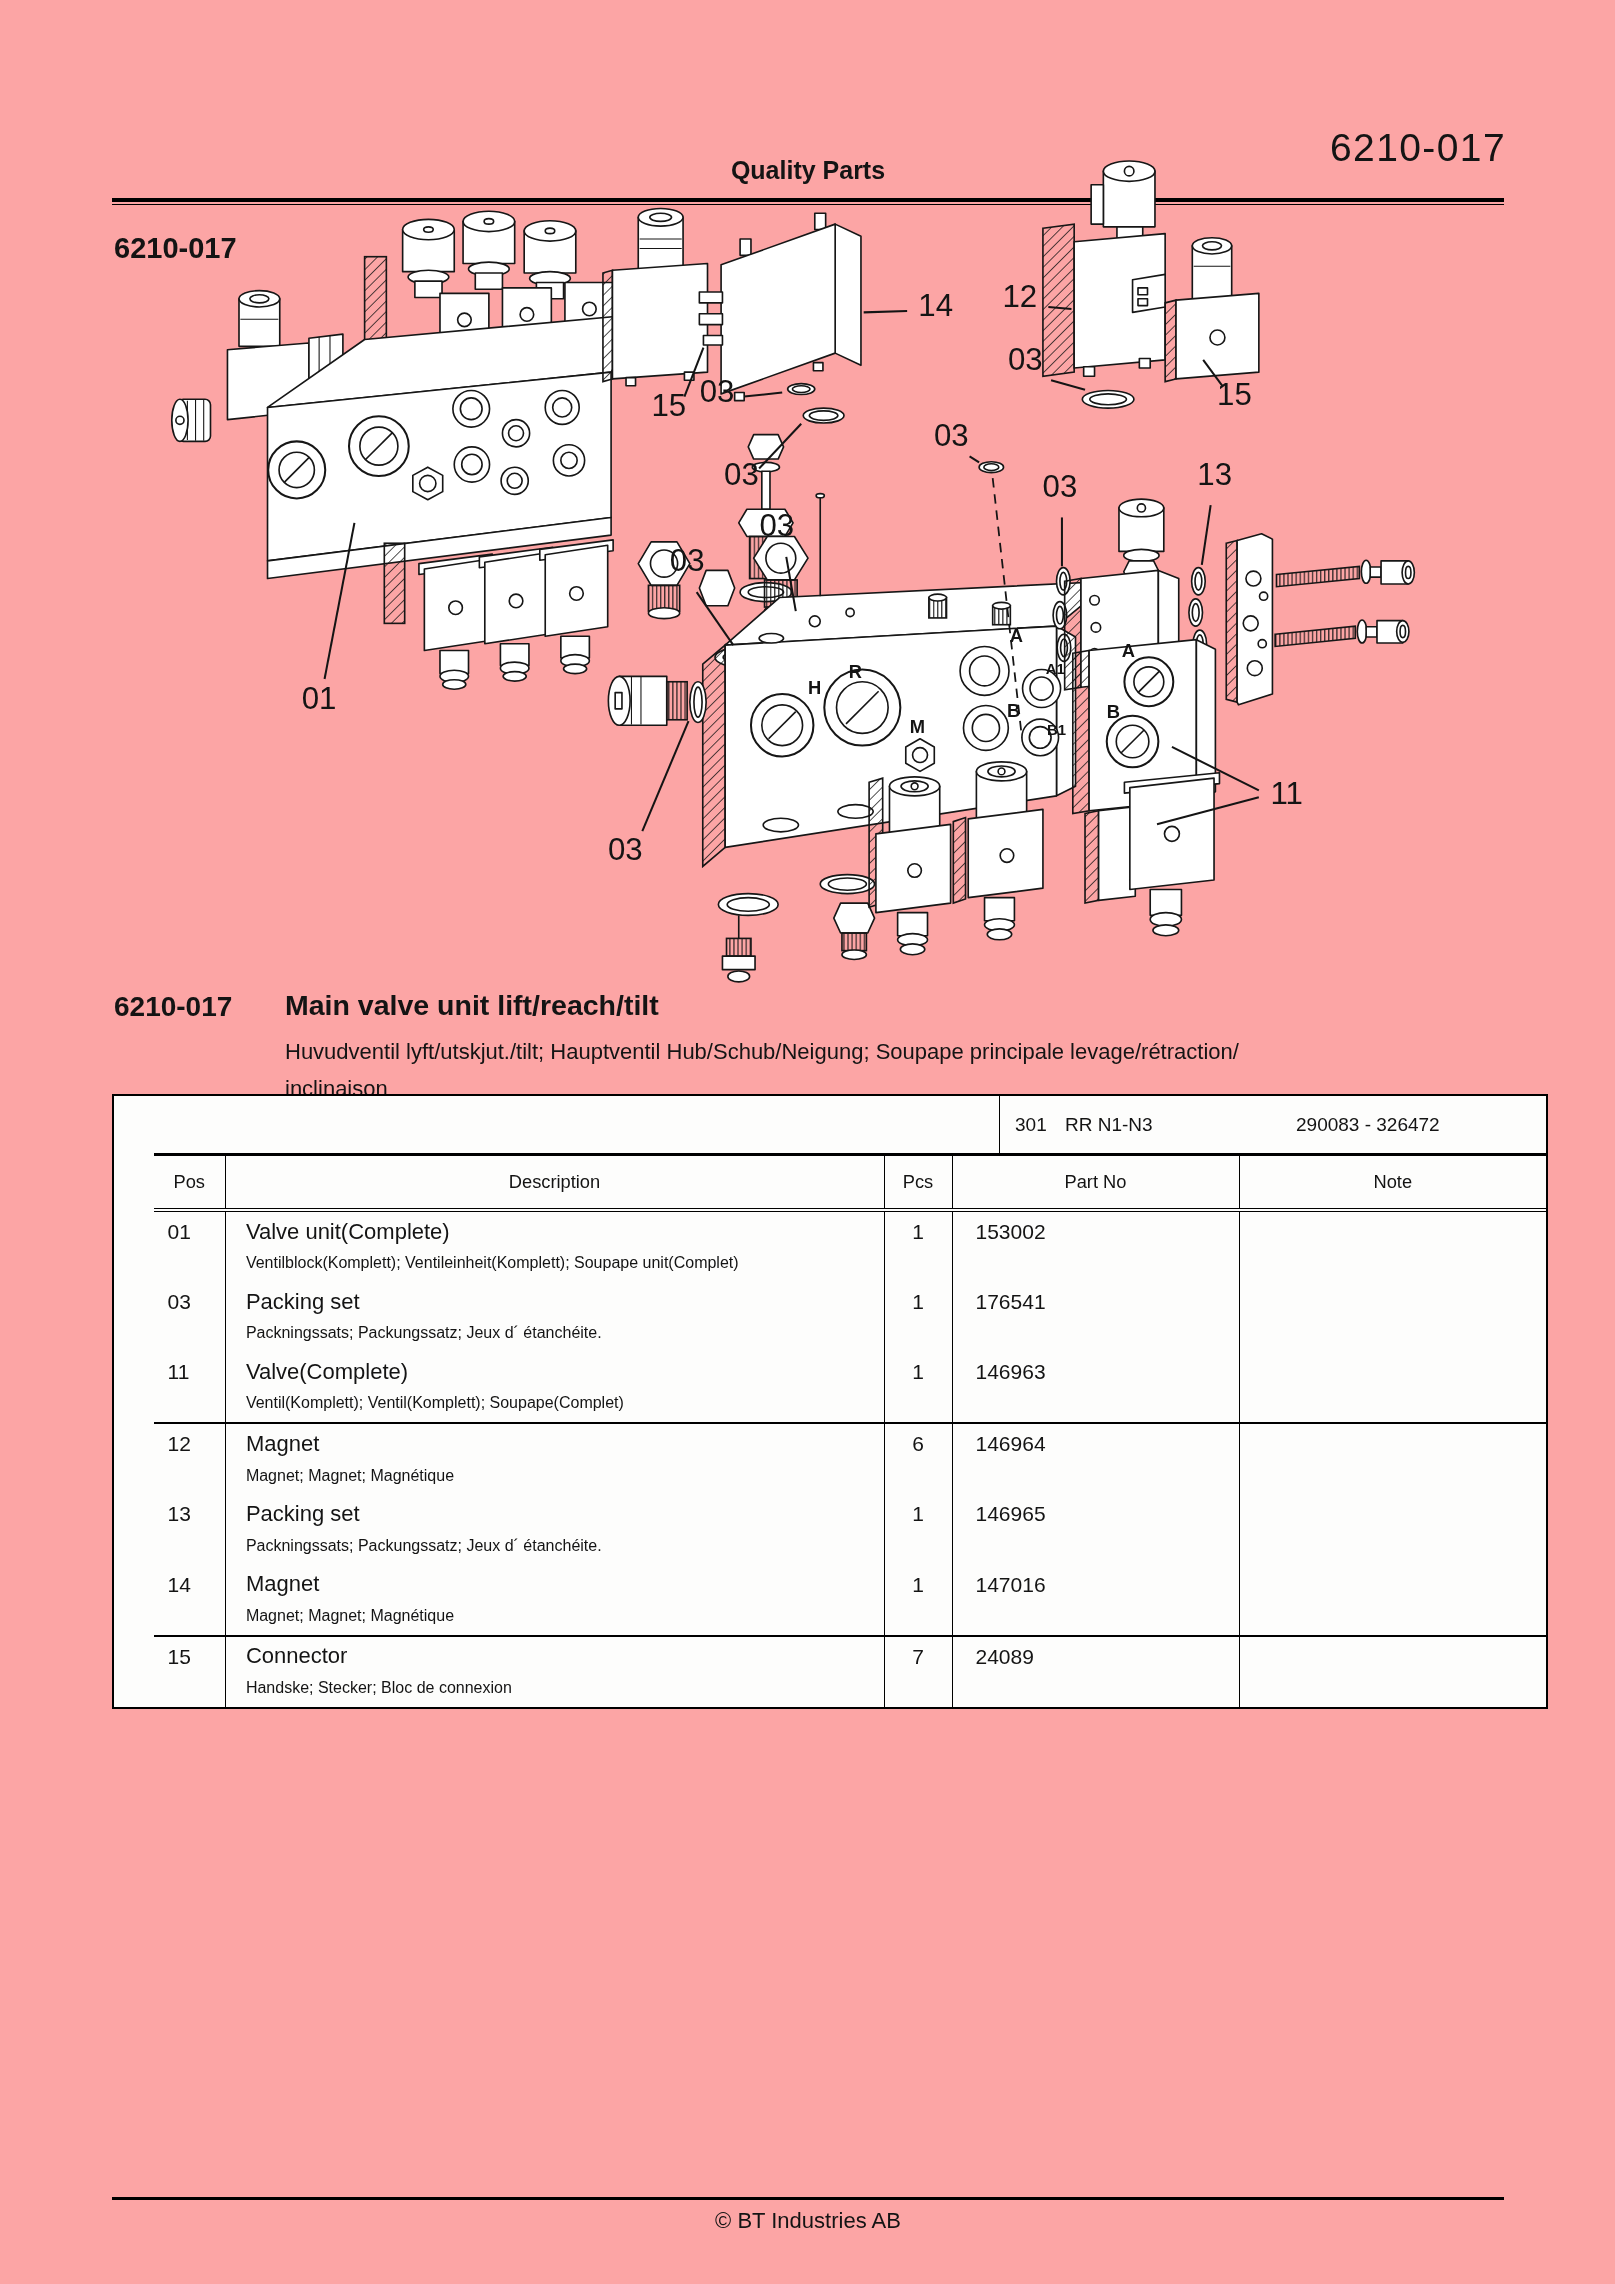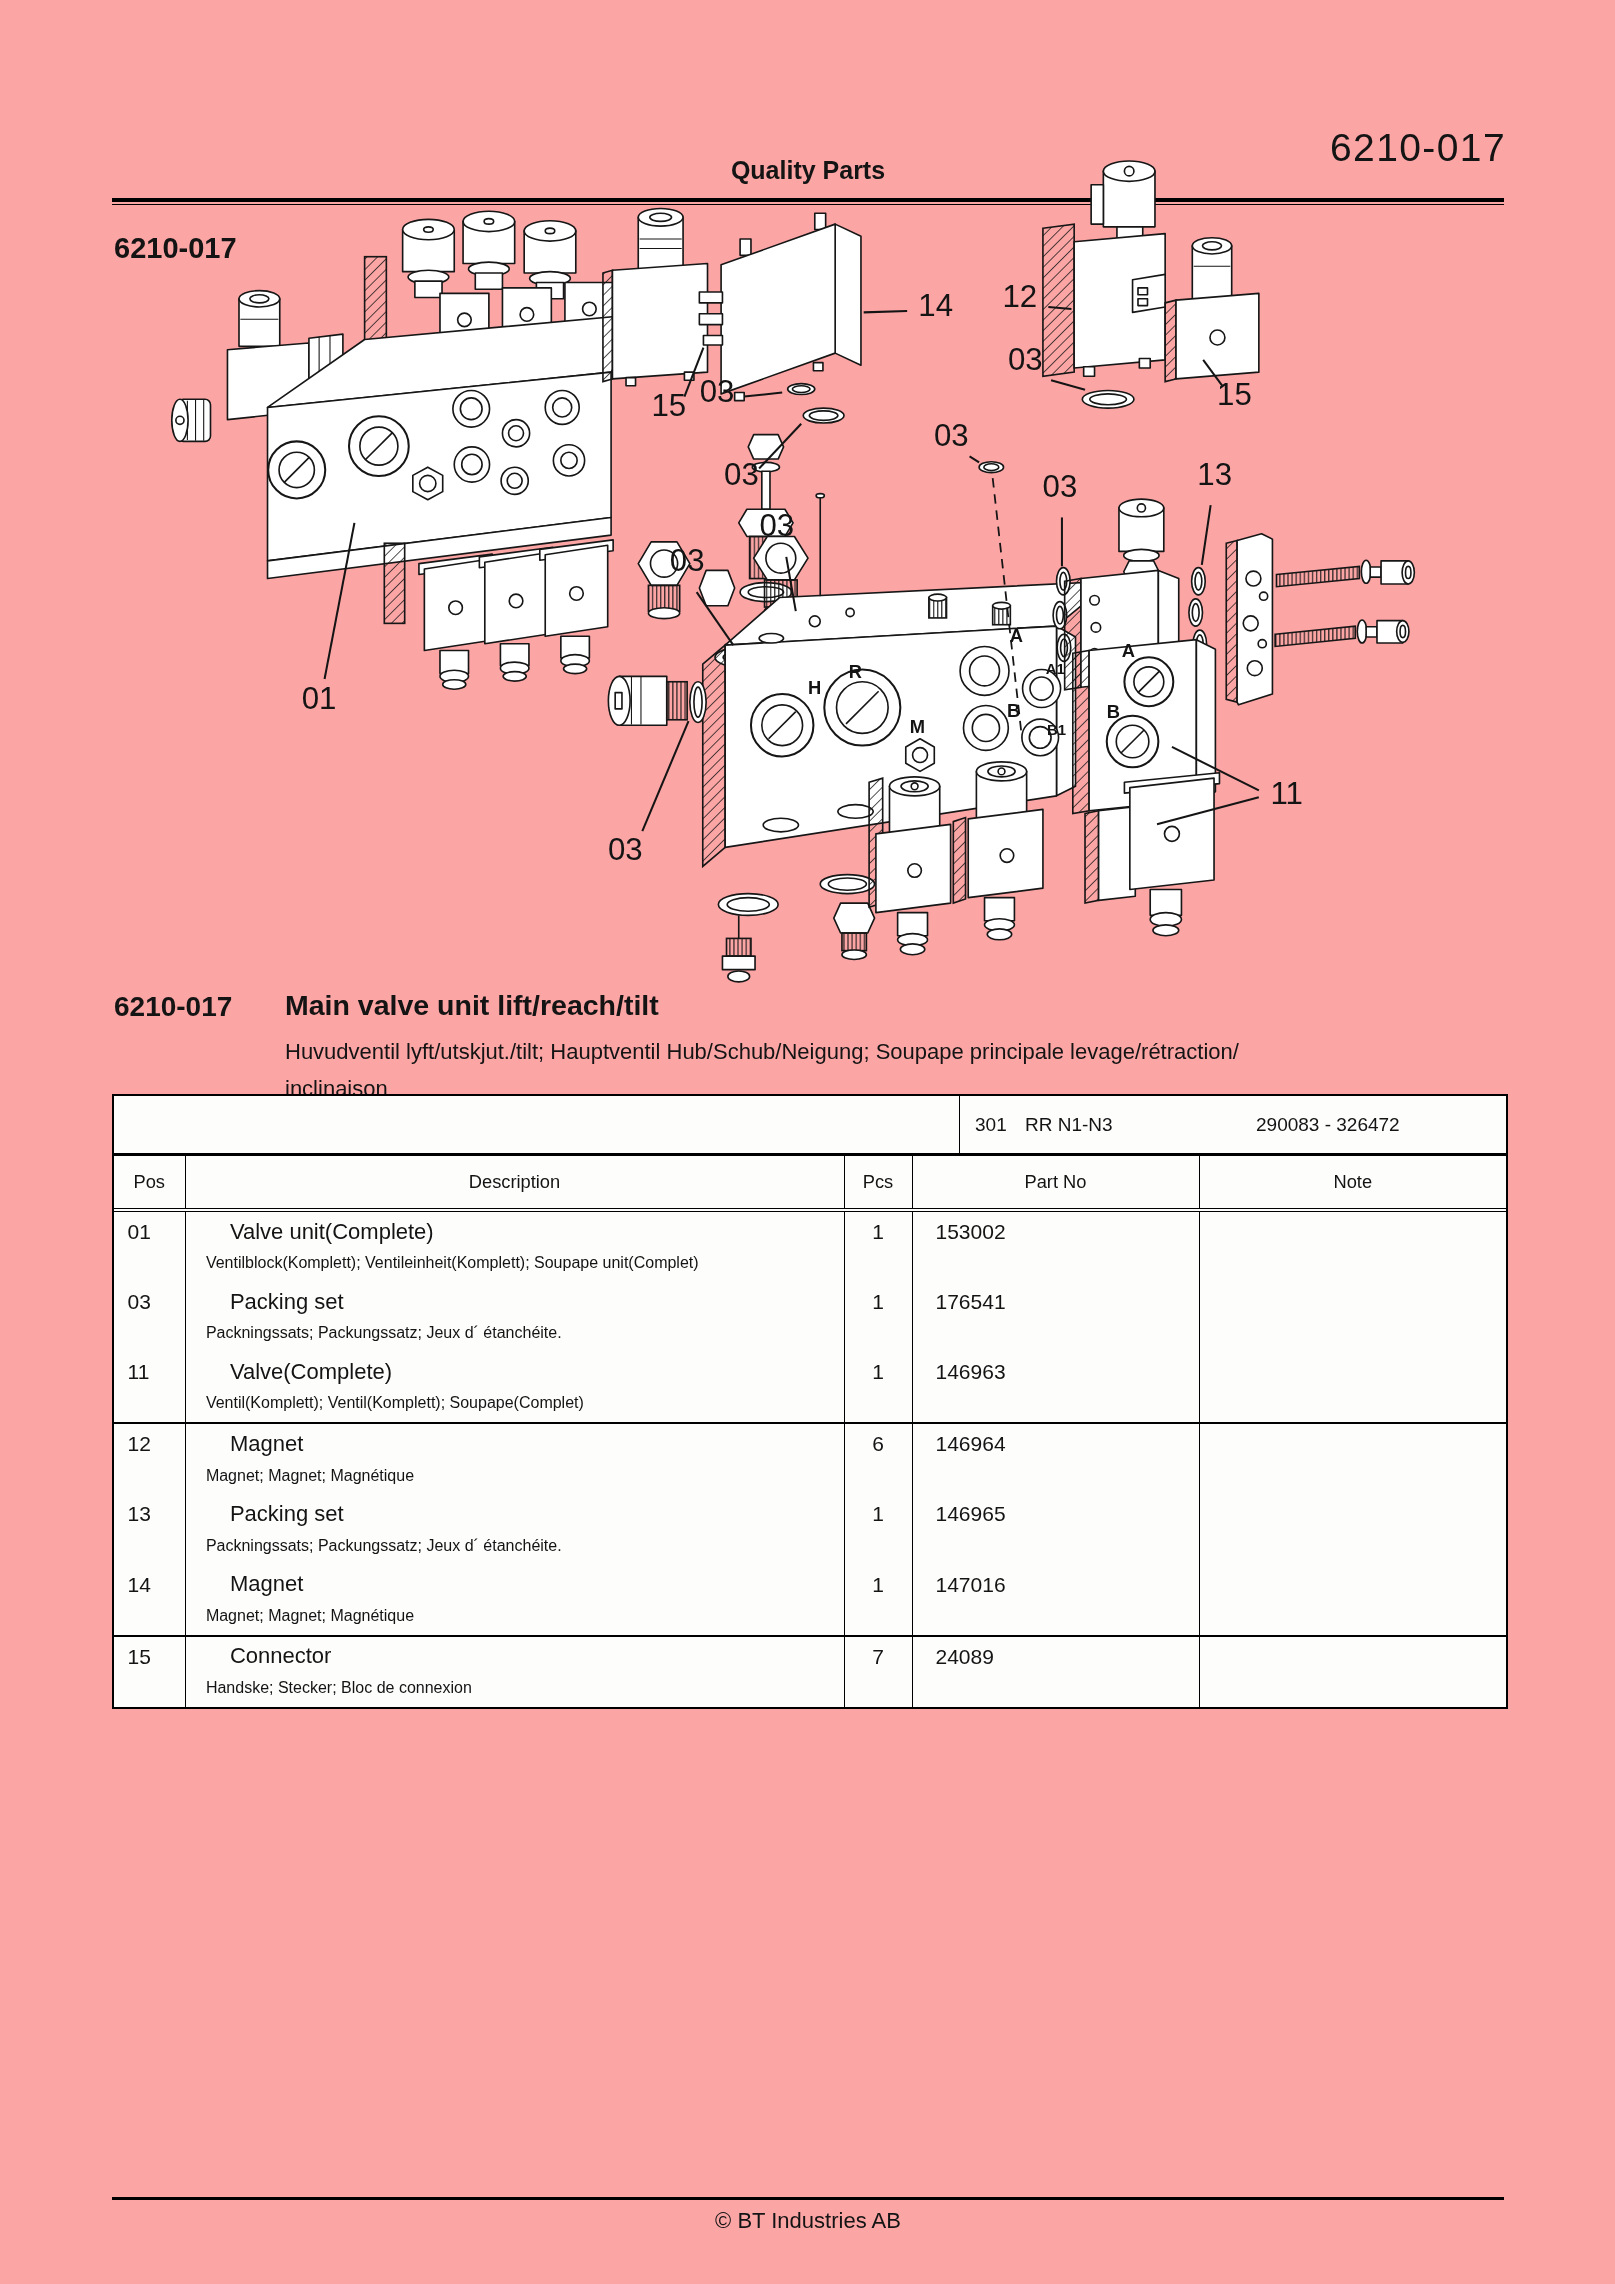--- a/index.html
+++ b/index.html
@@ -25,36 +25,36 @@
   .leader{stroke:#141414;stroke-width:3;fill:none;}
   .leader-dash{stroke:#141414;stroke-width:2.6;fill:none;stroke-dasharray:14 10;}
   .portletter{font-size:27px;font-weight:700;fill:#141414;}
   .portletter-sm{font-size:22px;font-weight:700;fill:#141414;}
   
   .tb-number{position:absolute;left:114px;top:991px;font-size:28px;font-weight:700;}
   .tb-title{position:absolute;left:285px;top:989px;font-size:28.5px;font-weight:700;}
   .tb-date{position:absolute;left:112px;top:998px;width:1392px;text-align:right;font-size:20.4px;font-weight:700;}
   .tb-sub{position:absolute;left:285px;top:1033px;width:1141px;font-size:22px;line-height:37px;}
   
-  .parts-table{position:absolute;left:112px;top:1094px;width:1392px;border:2.7px solid #000;background:#fdfdfc;}
+  .parts-table{position:absolute;left:112px;top:1094px;width:1392px;border:2.7px solid #000;background:#fdfdfc;padding-left:40px;}
   .variant-row{position:relative;height:57px;border-bottom:3.4px solid #000;font-size:19px;}
   .variant-divider{position:absolute;left:845px;top:0;bottom:0;width:1.4px;background:#000;}
   .variant-code{position:absolute;left:861px;top:17.7px;}
   .variant-model{position:absolute;left:911px;top:17.7px;}
   .variant-serial{position:absolute;left:1142px;top:17.7px;}
   table{width:100%;border-collapse:collapse;table-layout:fixed;}
   col.c-pos{width:71px;} col.c-desc{width:659px;} col.c-pcs{width:68px;}
   col.c-part{width:287px;} col.c-note{width:307px;}
   thead th{height:50px;font-size:18.3px;font-weight:400;border-bottom:4.1px double #000;margin-top:36px;}
   th+th, td+td{border-left:1.4px solid #000;}
   tbody td{vertical-align:top;height:61px;}
   tbody tr.group-end td{border-bottom:2.7px solid #000;}
   td.pos{padding:8.1px 0 0 13.6px;font-size:21px;}
   td.desc{padding:0 0 0 20.4px;}
-  .desc-main{font-size:22px;padding-top:6.8px;margin-left:24px;}
+  .desc-main{font-size:22px;padding-top:6.8px;}
   .desc-alt{font-size:16px;padding-top:9.5px;}
   td.pcs{text-align:center;padding-top:8.1px;font-size:21px;}
   td.part{padding:8.1px 0 0 23px;font-size:21px;}
   
   .ftr-rule{top:2197px;height:3.4px;}
   .ftr-text{position:absolute;top:2208px;left:112px;width:1392px;text-align:center;font-size:22px;}
 </style>
 </head>
 <body>
 

